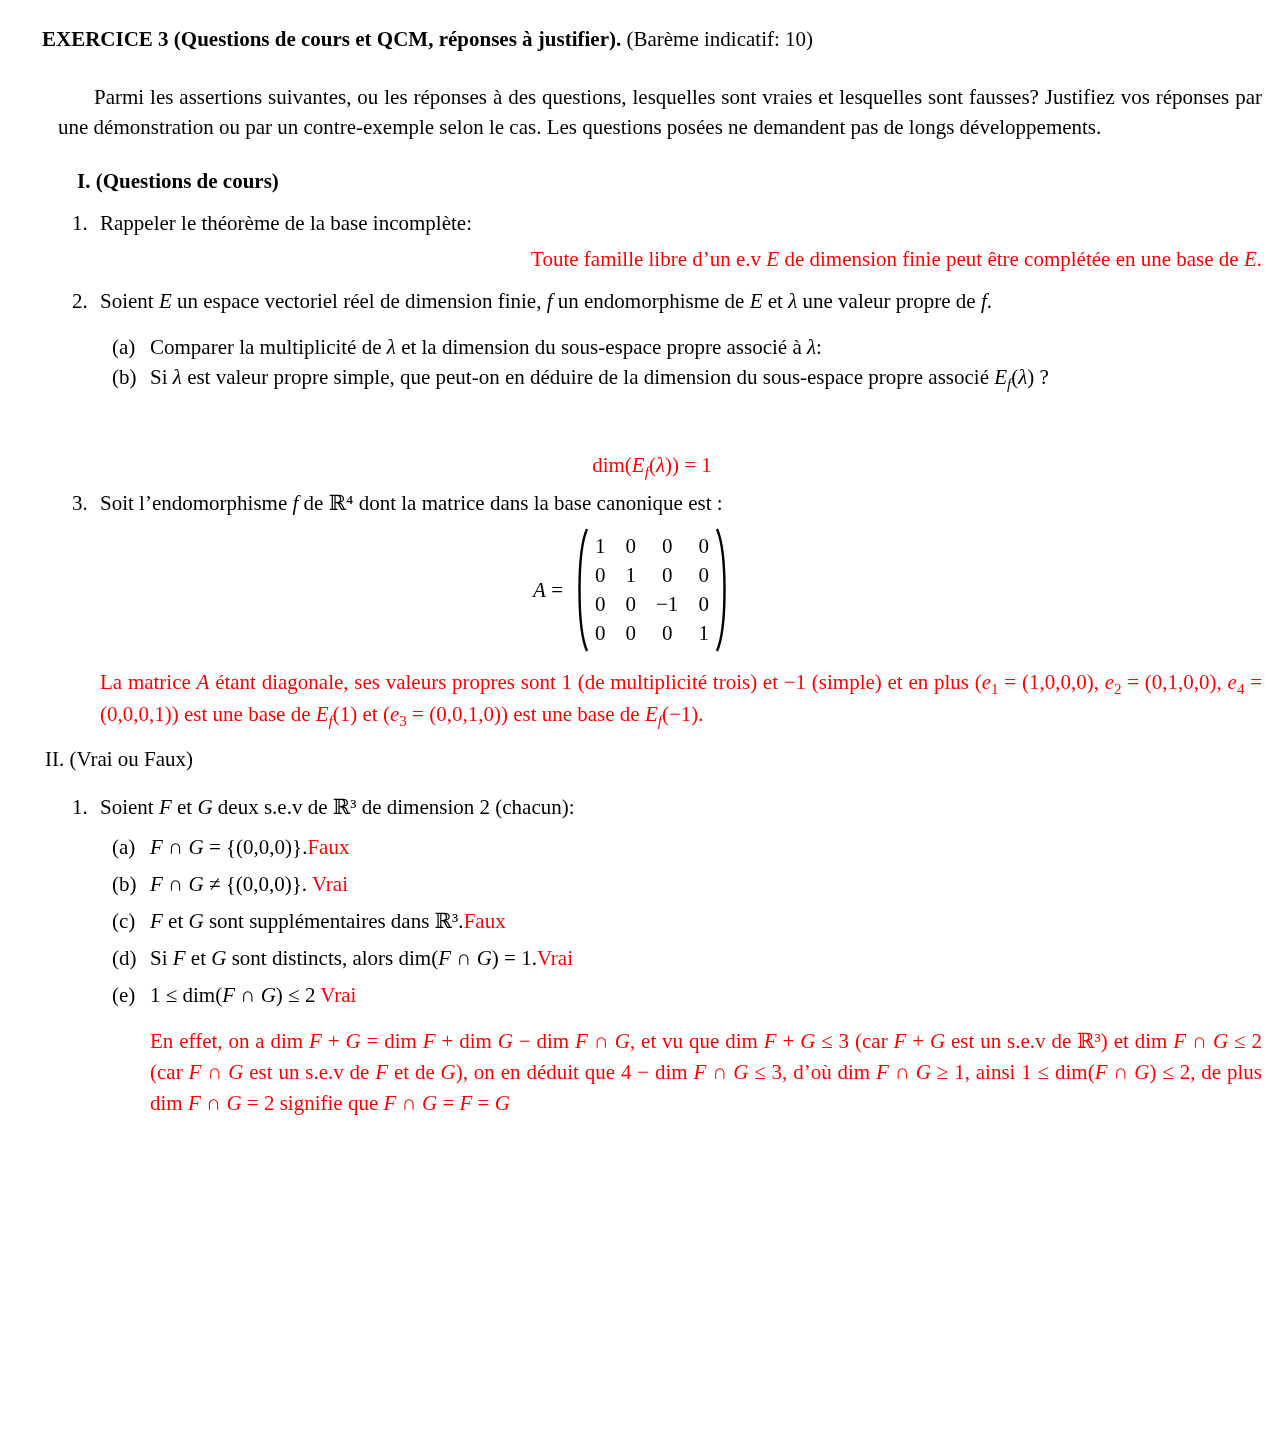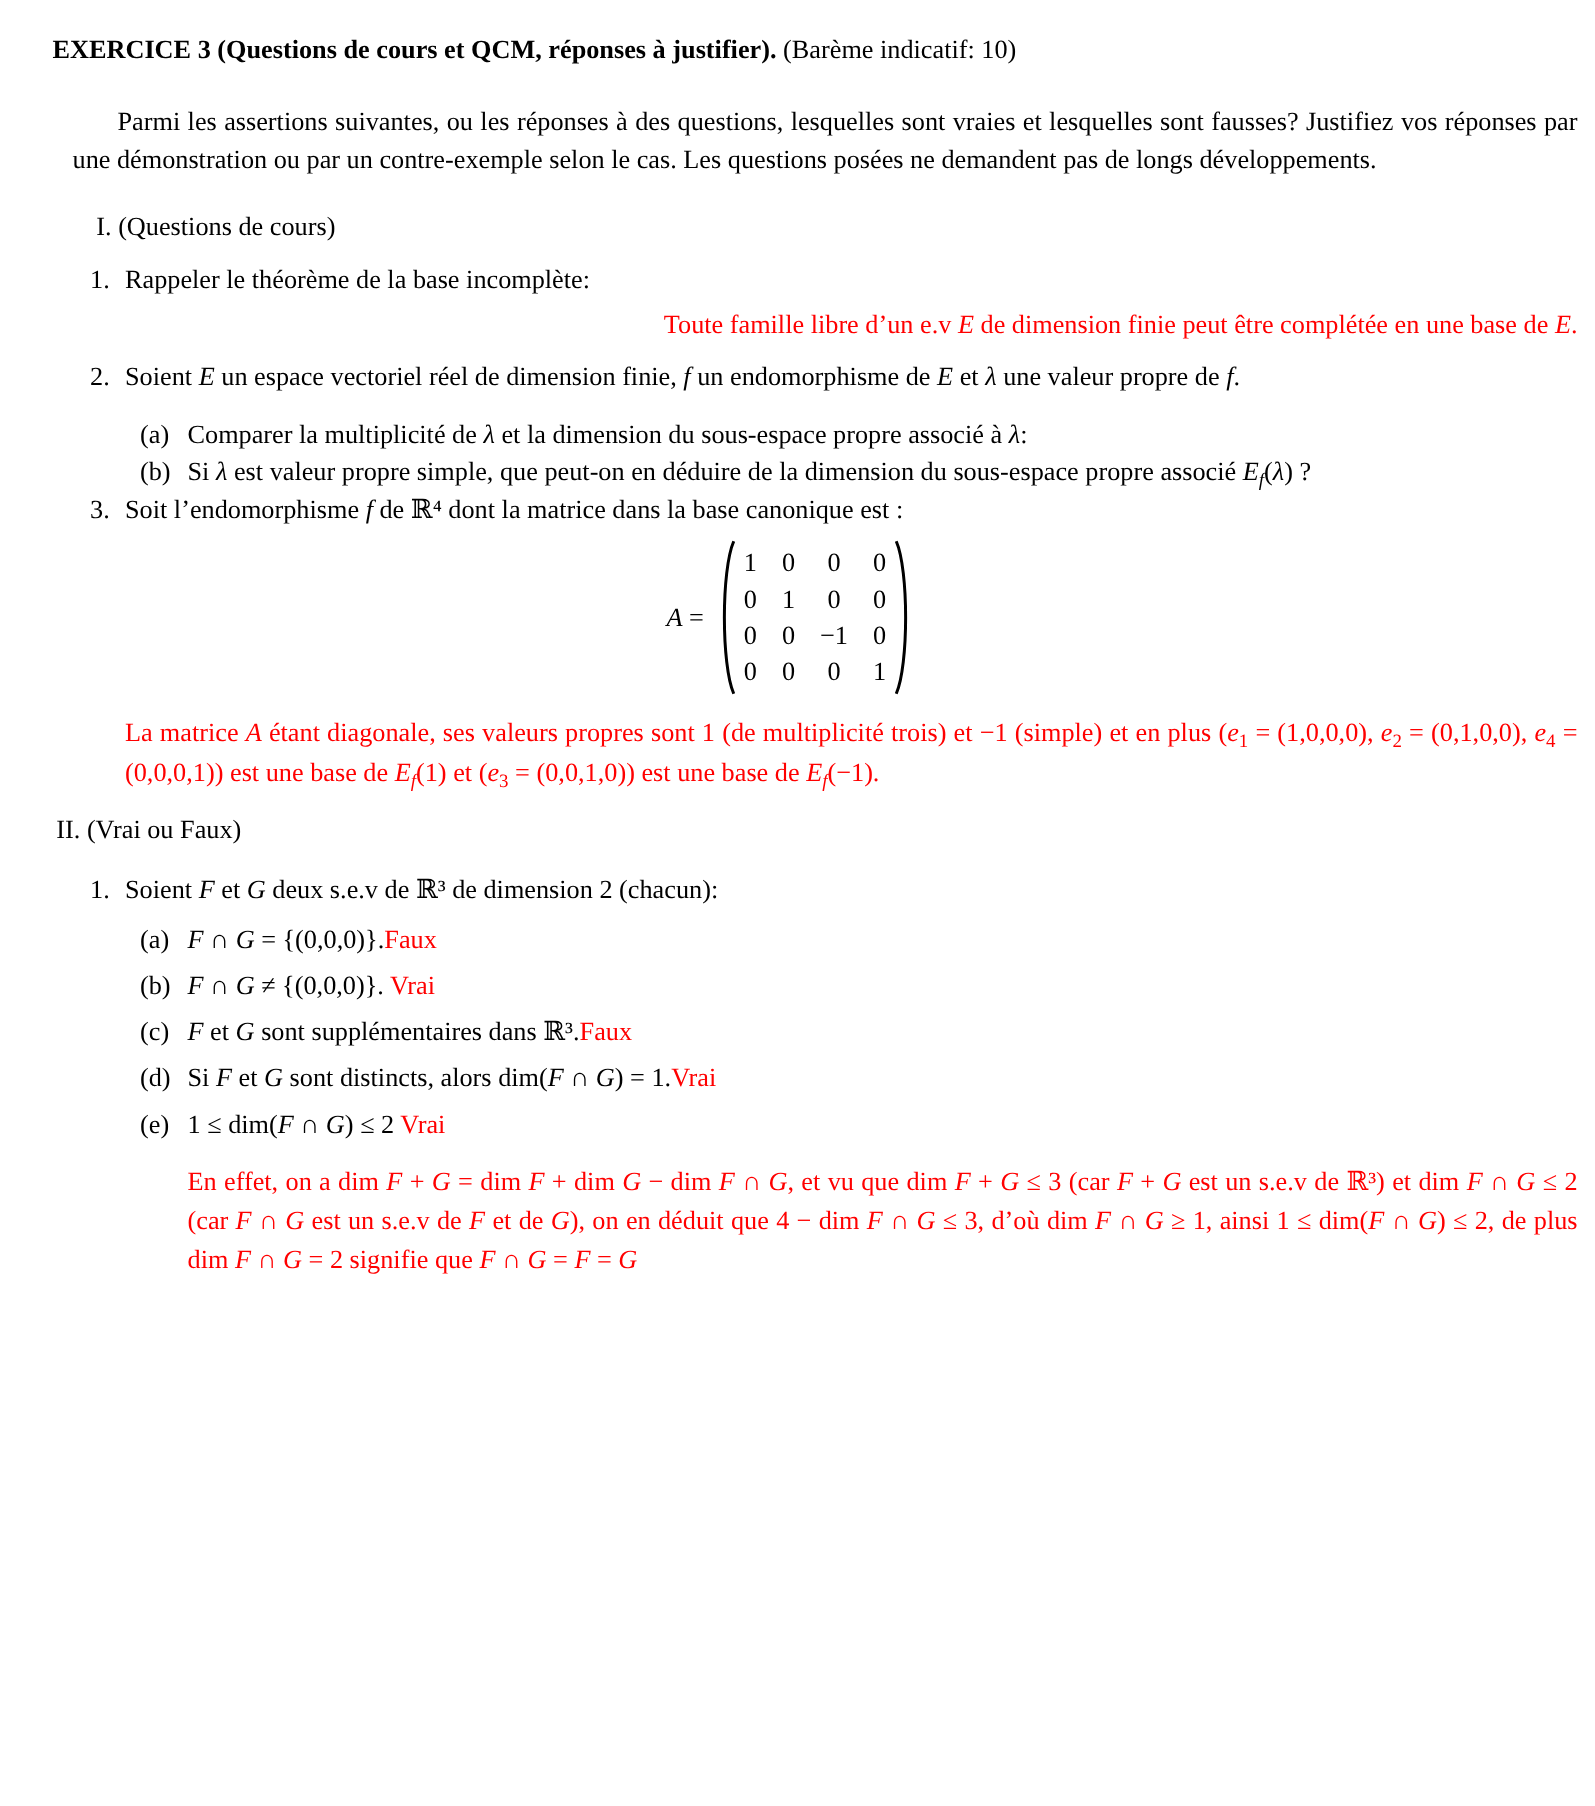--- a/index.html
+++ b/index.html
@@ -12,21 +12,21 @@
     font-size:21px; color:#000000;
     line-height:30px;
   }
   .red { color:#ff0000; }
   b, .bold { font-weight:bold; }
   sub { font-size:0.72em; vertical-align:-0.3em; line-height:0; }
 
   .title { margin:0 0 28px 0; }
   .intro { margin:0 0 24px 16px; text-align:justify; text-indent:36px; }
 
-  .sec-i  { padding-left:35px; margin:0 0 12px 0; }
+  .sec-i  { padding-left:35px; margin:0 0 12px 0;font-weight:bold; }
   .sec-ii { padding-left:3px;  margin:14px 0 18px 0; }
 
   .li1 { display:flex; padding-left:30px; margin:0; }
   .li1 > .lab { flex:0 0 28px; }
   .li1 > .txt { flex:1 1 auto; }
 
   .li2 { display:flex; padding-left:70px; margin:0; }
   .li2 > .lab { flex:0 0 38px; }
   .li2 > .txt { flex:1 1 auto; }
 
@@ -85,20 +85,21 @@
 
   <div class="li2">
     <span class="lab">(a)</span>
     <span class="txt">Comparer la multiplicité de <i>λ</i> et la dimension du sous-espace propre associé à <i>λ</i>:</span>
   </div>
 
   <div class="li2">
     <span class="lab">(b)</span>
     <span class="txt">Si <i>λ</i> est valeur propre simple, que peut-on en déduire de la dimension du sous-espace propre associé <i>E</i><sub><i>f</i></sub>(<i>λ</i>) ?</span>
   </div>
+  <div class="center red formula-b">dim(<i>E</i><sub><i>f</i></sub>(<i>λ</i>)) = 1</div>
 
   <div class="li1 mb6">
     <span class="lab">3.</span>
     <span class="txt">Soit l’endomorphisme <i>f</i> de ℝ⁴ dont la matrice dans la base canonique est :</span>
   </div>
 
   <div class="matrix-row">
     <span class="m-lhs"><i>A</i> =</span>
     <span class="paren">
         <svg width="16" height="128" viewBox="0 0 16 128">

